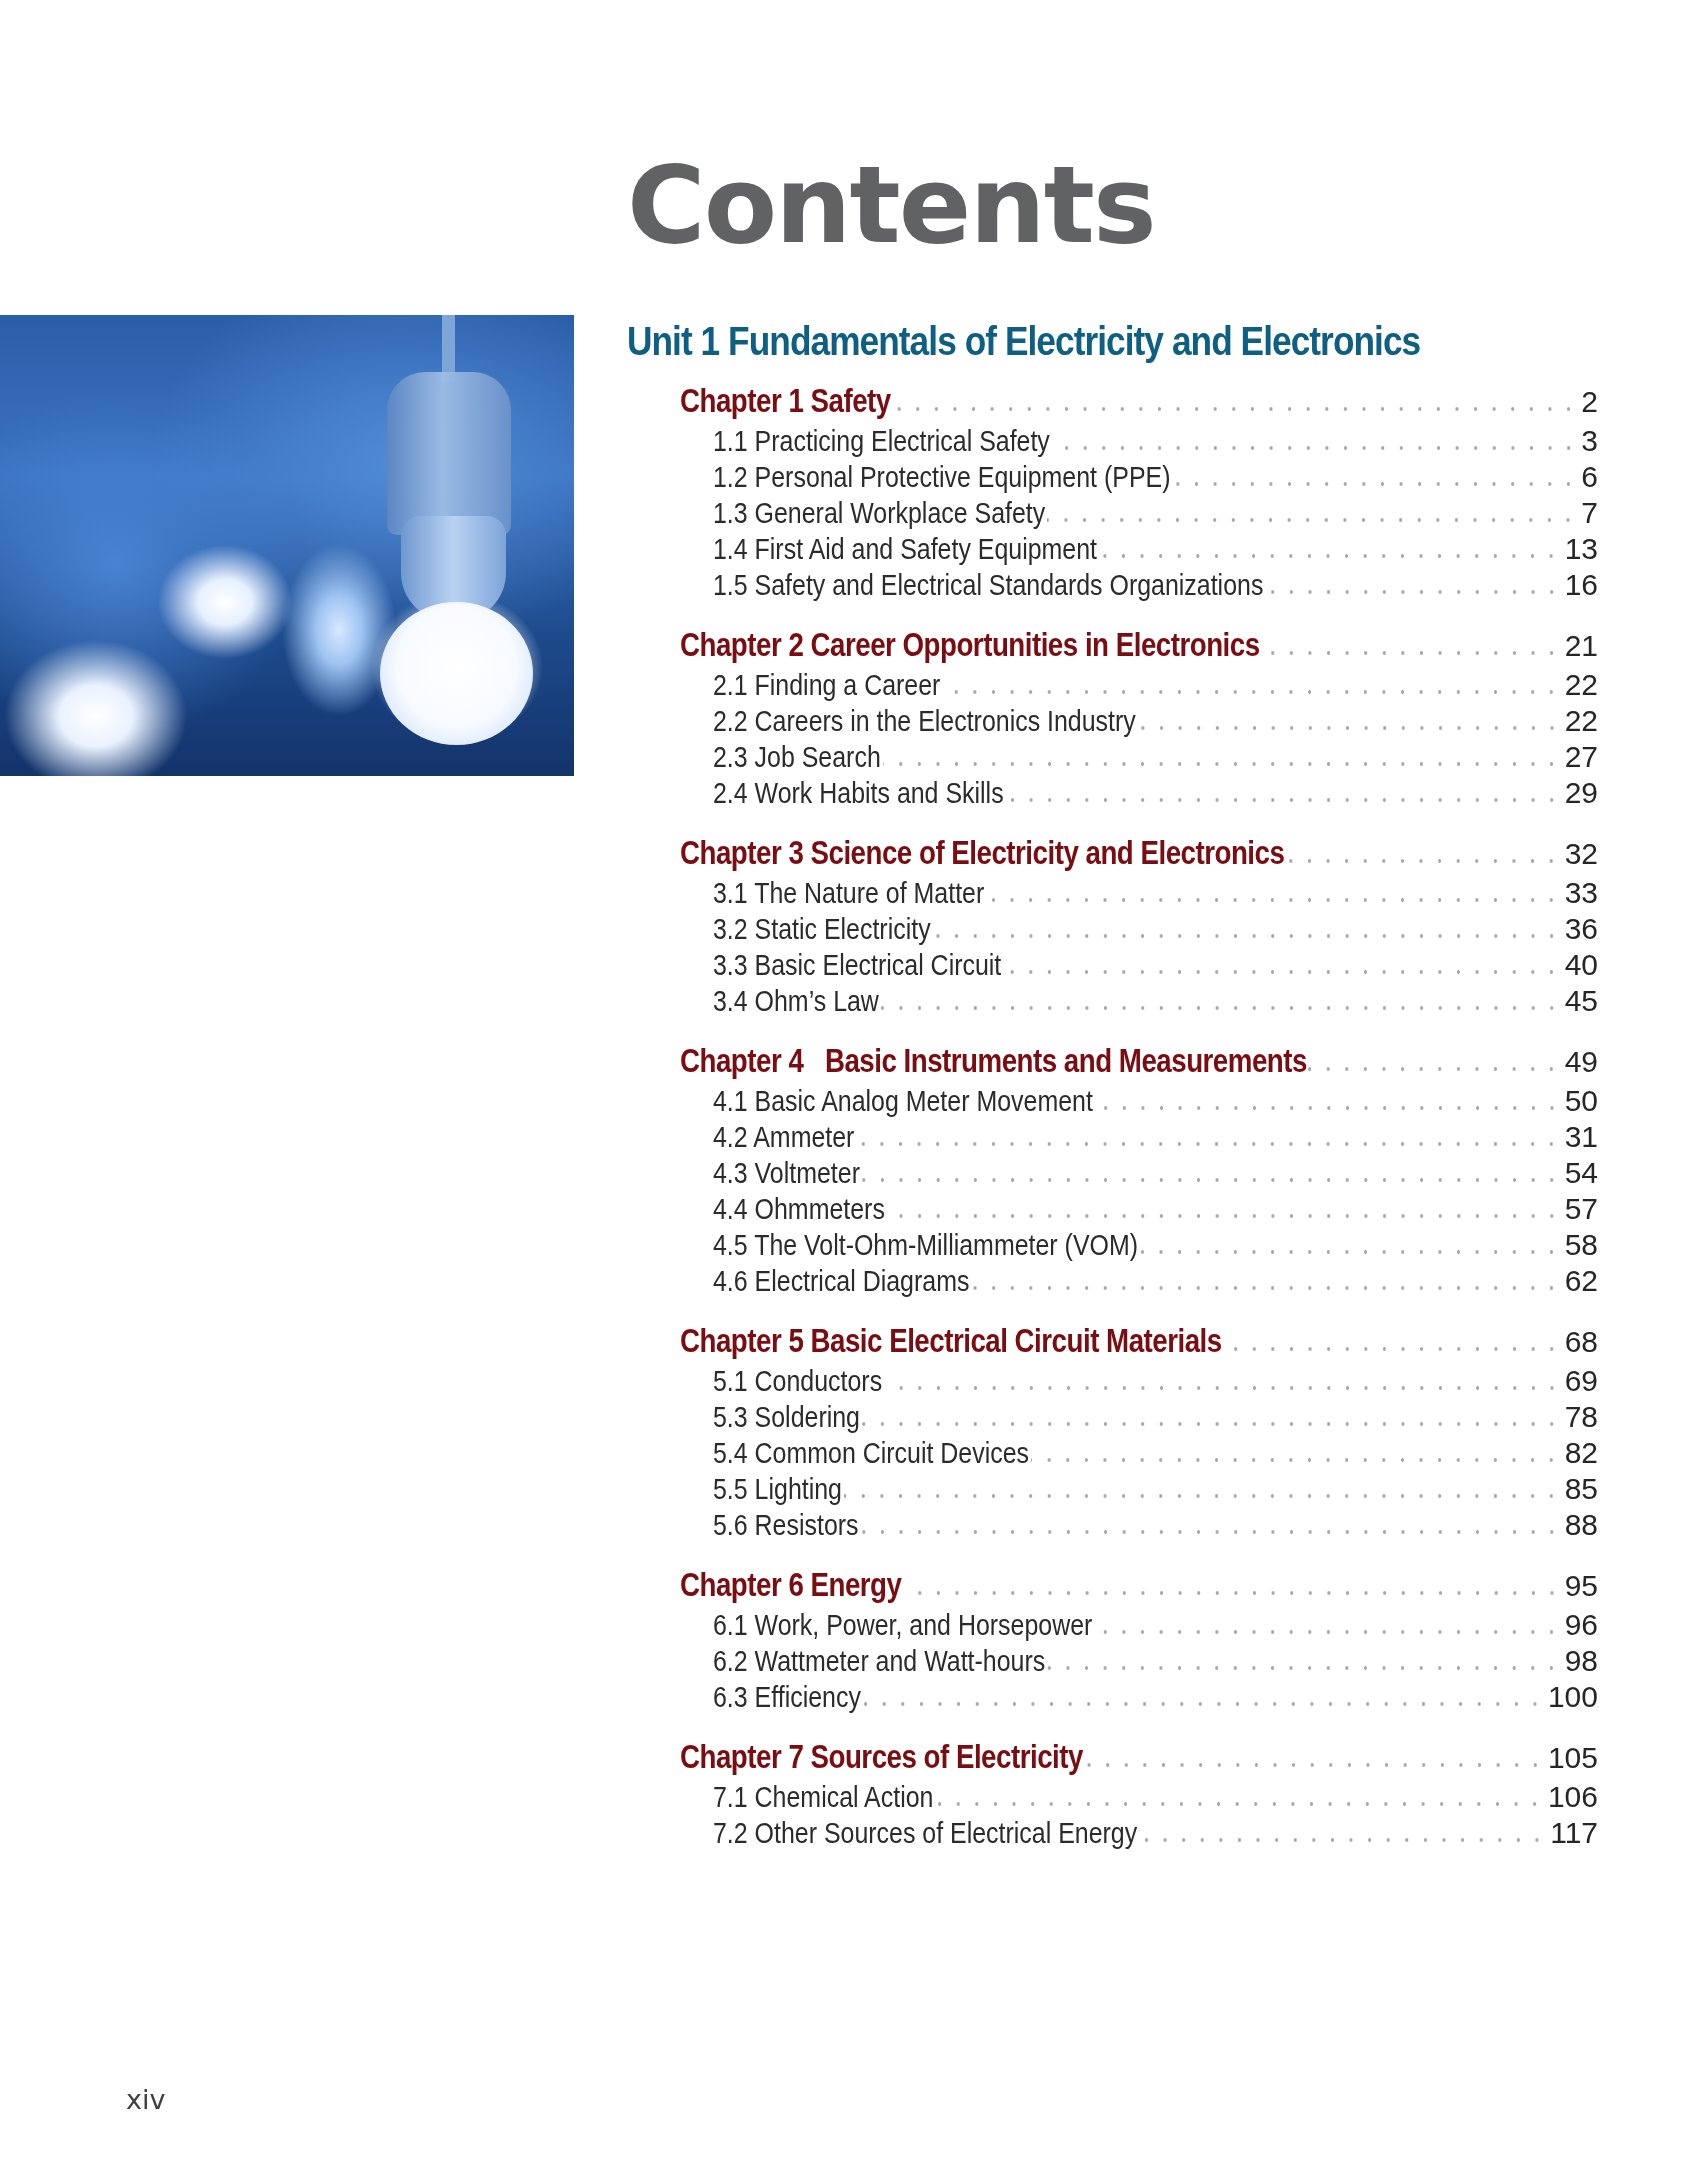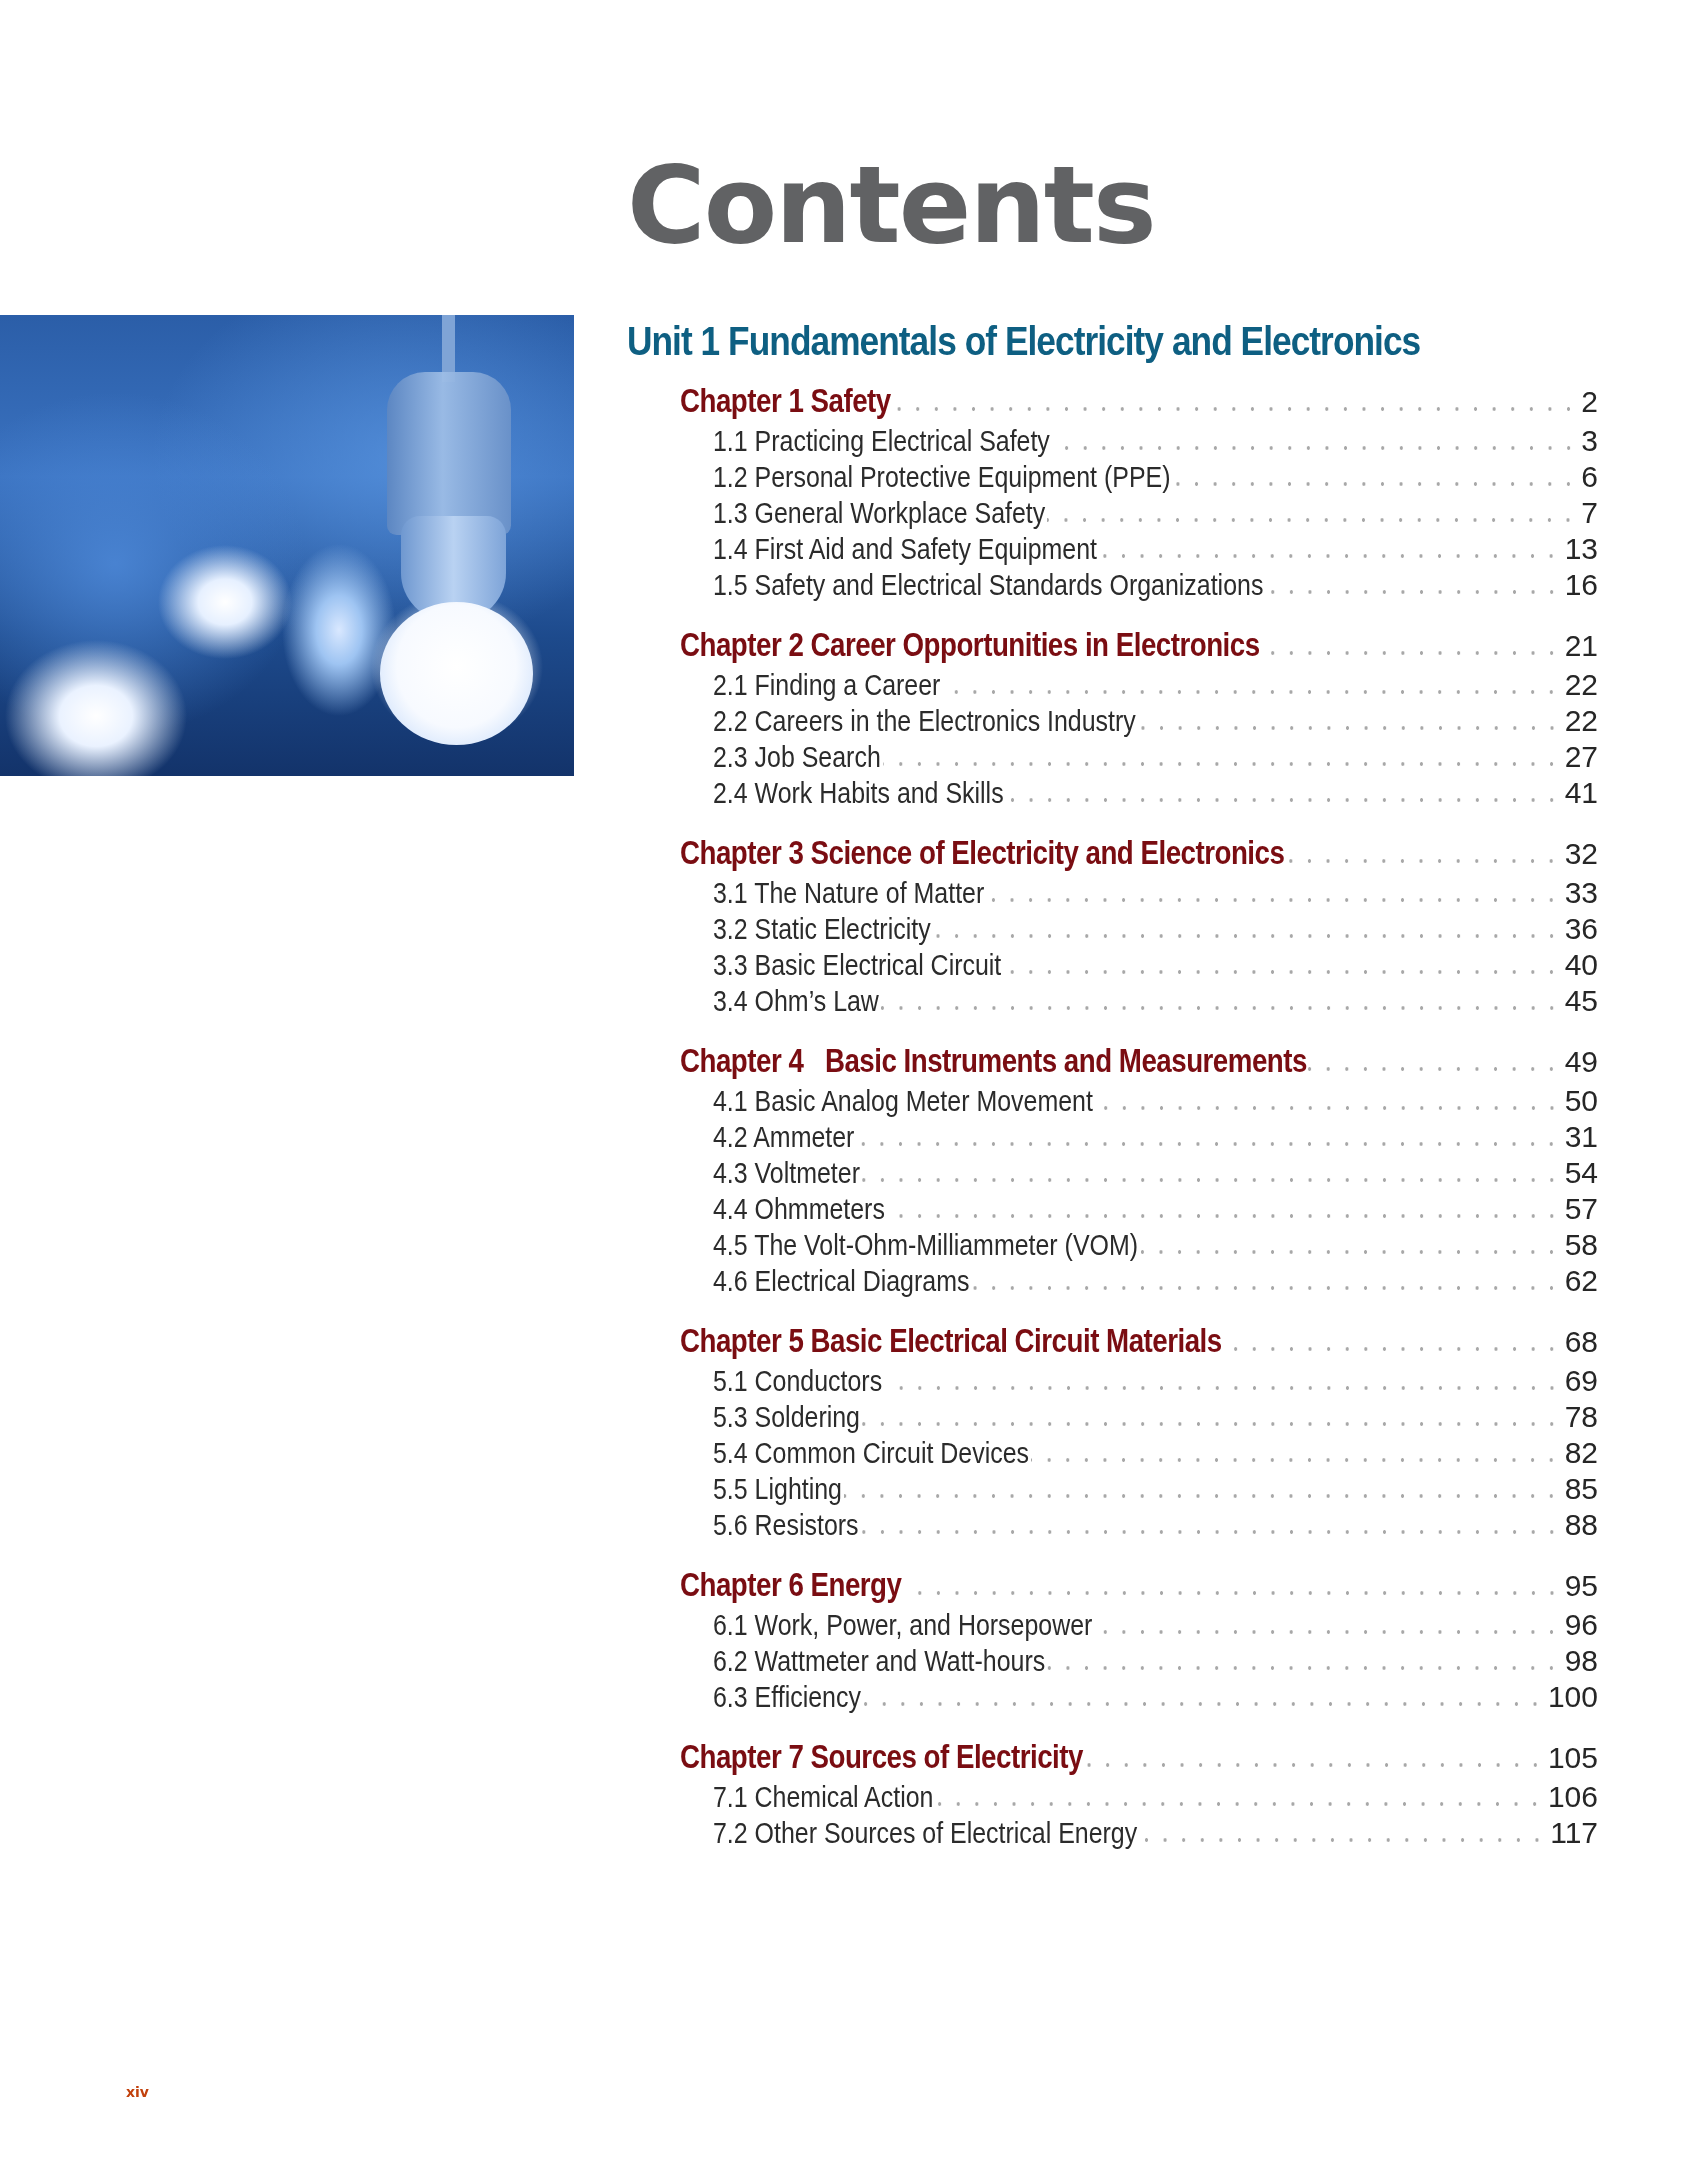--- a/index.html
+++ b/index.html
@@ -157,23 +157,23 @@
     font-weight: normal;
     font-size: 30px;
     color: #262626;
     text-align: right;
   }
   .folio {
     position: absolute;
     left: 126px;
     top: 2084px;
     font-family: "DejaVu Sans", sans-serif;
-    font-weight: bold;
-    font-size: 14px;
-    color: #c2410c;
+    font-weight: normal;
+    font-size: 27px;
+    color: #404040;
   }
 </style>
 </head>
 <body>
 
 <h1 class="page-title">Contents</h1>
 
 <div class="hero-image" role="img" aria-label="Glowing blue LED light bulbs hanging">
   <div class="bulb-cord"></div>
   <div class="bulb-socket"></div>
@@ -235,21 +235,21 @@
       <span class="page">22</span>
     </div>
     <div class="toc-line section-line">
       <span class="label" style="margin-right: -27px;">2.3 Job Search</span>
       <span class="leader"></span>
       <span class="page">27</span>
     </div>
     <div class="toc-line section-line">
       <span class="label" style="margin-right: -47px;">2.4 Work Habits and Skills</span>
       <span class="leader"></span>
-      <span class="page">41</span>
+      <span class="page">29</span>
     </div>
   </div>
 
   <div class="chapter">
     <div class="toc-line chapter-line">
       <span class="label-wrap"><span class="label" style="margin-right: -117px;">Chapter 3  Science of Electricity and Electronics</span></span>
       <span class="leader"></span>
       <span class="page">32</span>
     </div>
     <div class="toc-line section-line">

